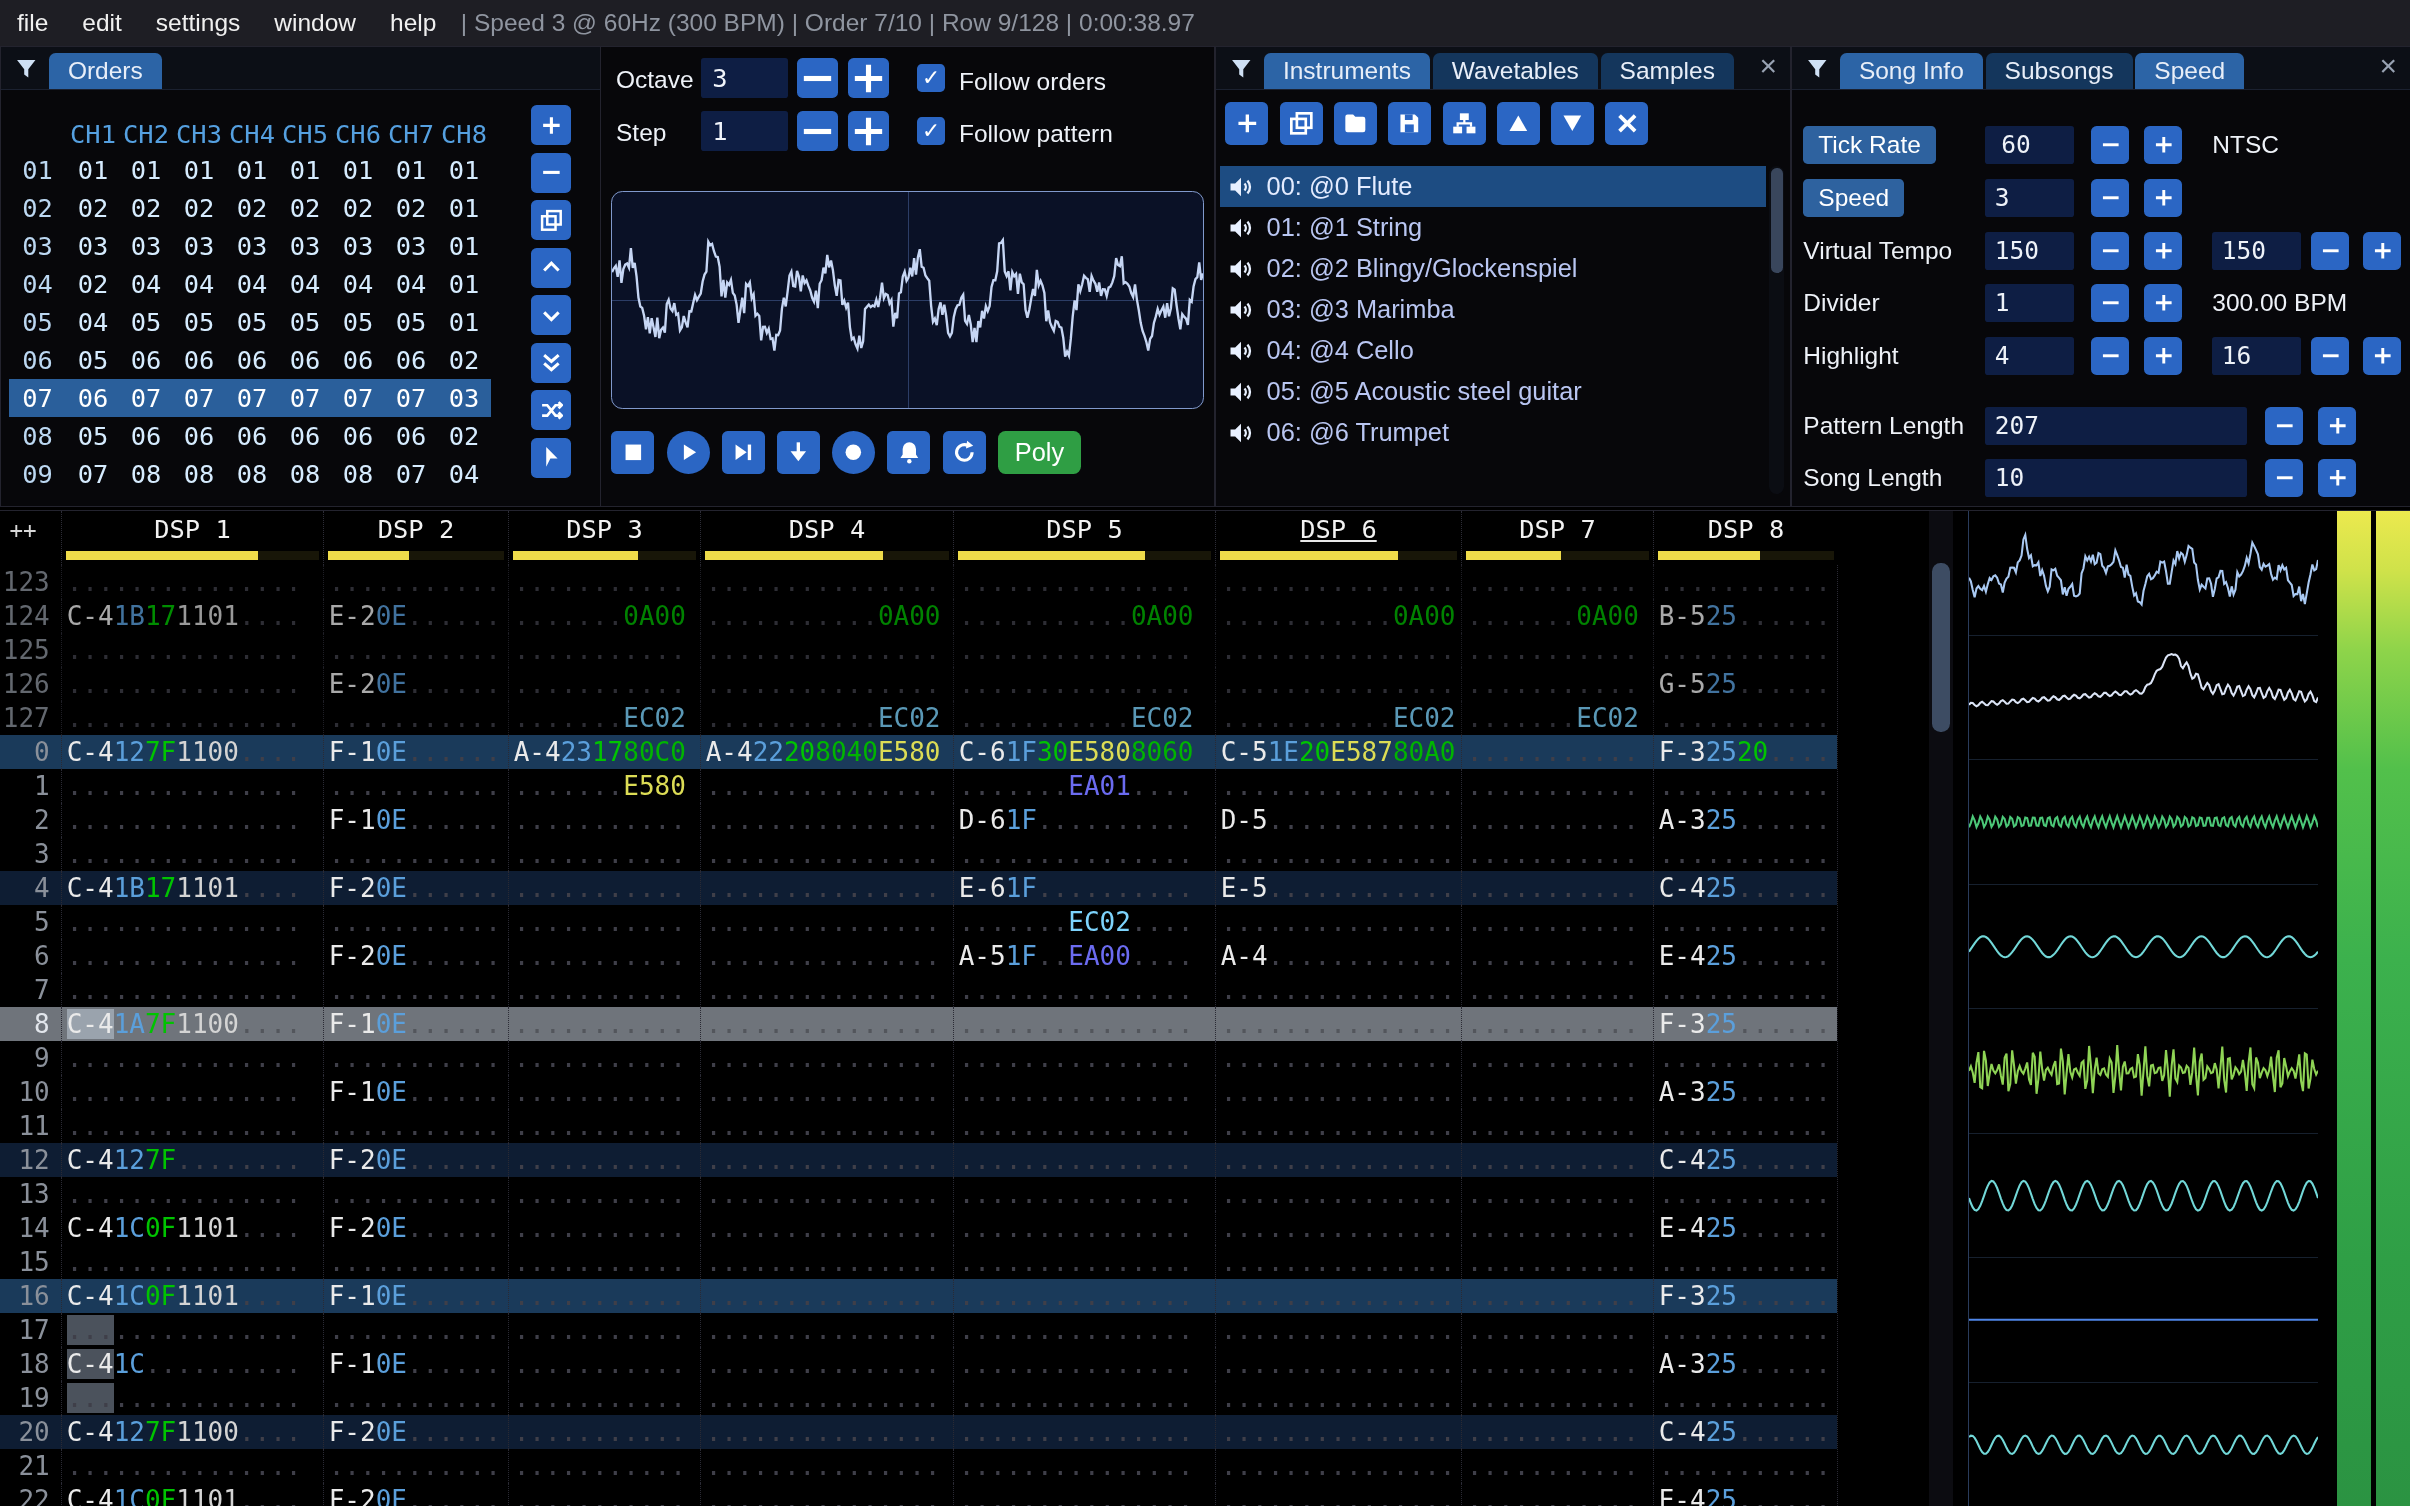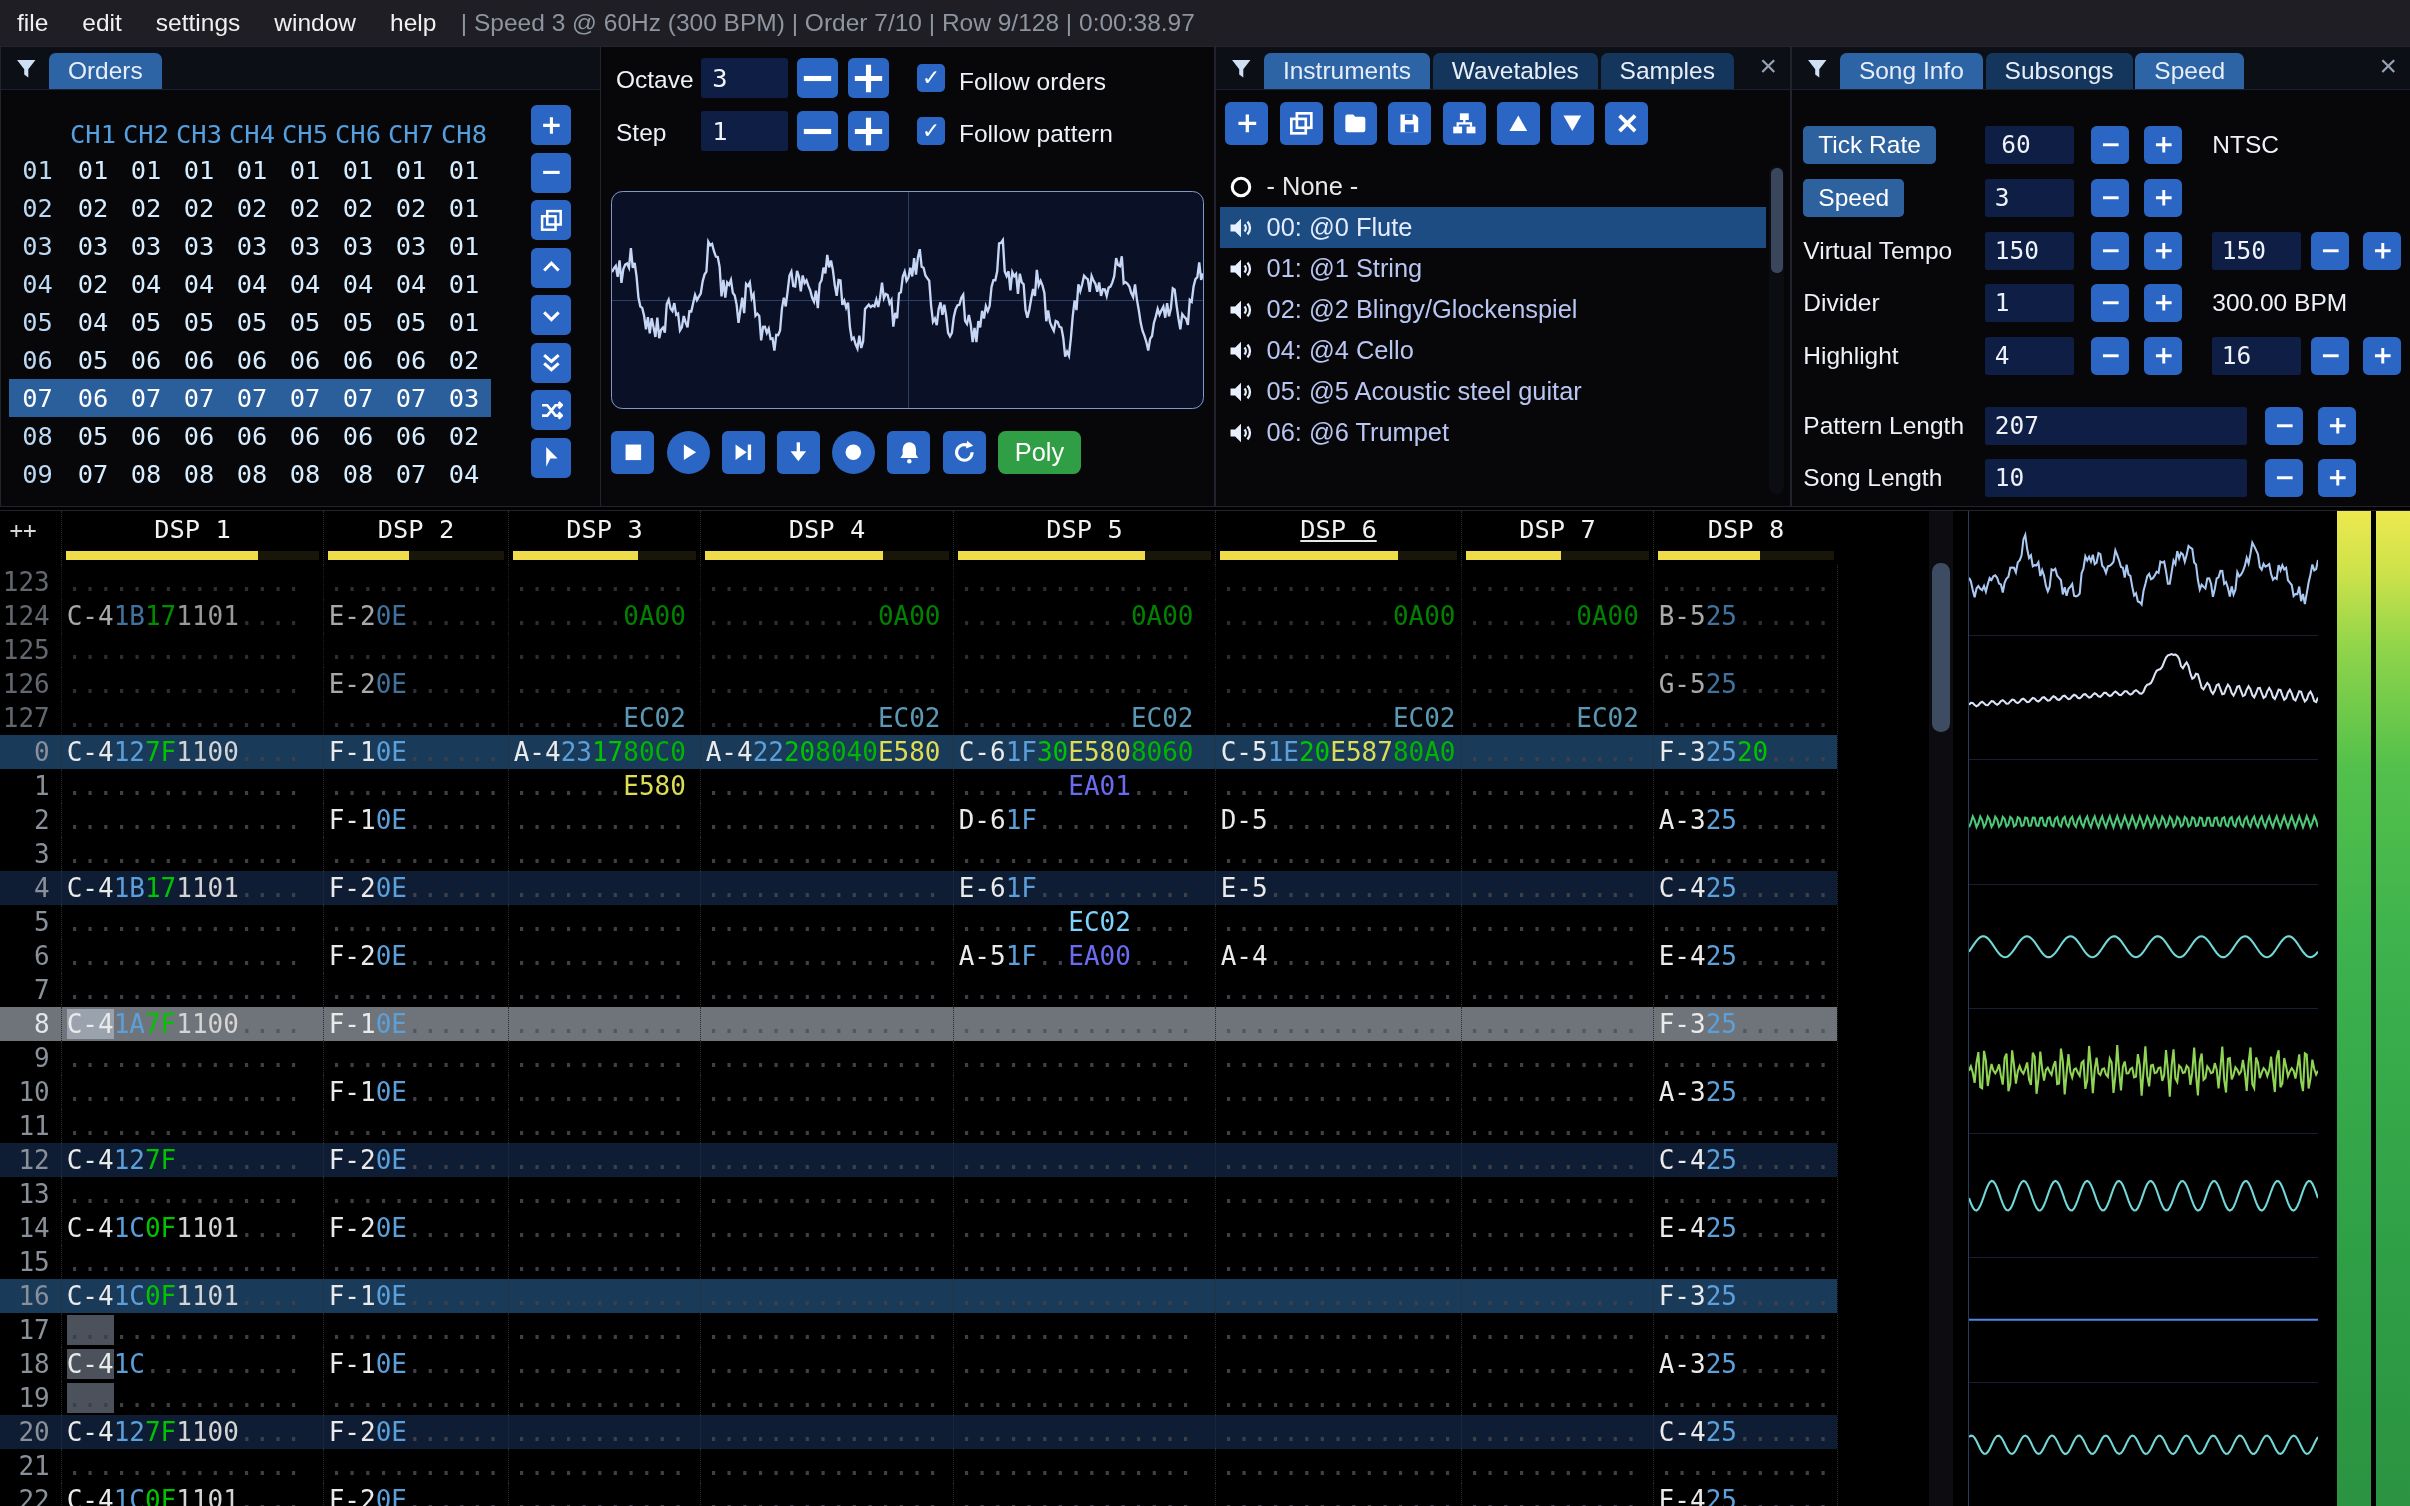--- a/index.html
+++ b/index.html
@@ -495,28 +495,20 @@
       </div>
       <div class="btn b46">
         <span class="ic">
           <svg viewBox="0 0 24 24">
             <path d="M5 5l14 14M19 5L5 19" stroke="#fff" stroke-width="3.4" fill="none"></path>
           </svg>
         </span>
       </div>
     </div>
   <div id="instrument-list">
-      <div class="iitem">
-        <span class="ic">
-          <svg viewBox="0 0 24 24">
-            <circle cx="12" cy="12" r="7.5" stroke="#fff" stroke-width="2.6" fill="none"></circle>
-          </svg>
-        </span>
-        <span class="ilabel none">- None -</span>
-      </div>
       <div class="iitem isel">
         <span class="ic">
           <svg viewBox="0 0 24 24">
             <path d="M3 9v6h4l5 5V4L7 9z" fill="#e8f0ff"></path>
             <path d="M15 9a4.5 4.5 0 010 6M17.5 6.5a8 8 0 010 11" stroke="#e8f0ff" stroke-width="2" fill="none"></path>
           </svg>
         </span>
         <span class="ilabel">00: @0 Flute</span>
       </div>
       <div class="iitem">
@@ -529,20 +521,29 @@
         <span class="ilabel">01: @1 String</span>
       </div>
       <div class="iitem">
         <span class="ic">
           <svg viewBox="0 0 24 24">
             <path d="M3 9v6h4l5 5V4L7 9z" fill="#e8f0ff"></path>
             <path d="M15 9a4.5 4.5 0 010 6M17.5 6.5a8 8 0 010 11" stroke="#e8f0ff" stroke-width="2" fill="none"></path>
           </svg>
         </span>
         <span class="ilabel">02: @2 Blingy/Glockenspiel</span>
+      </div>
+      <div class="iitem">
+        <span class="ic">
+          <svg viewBox="0 0 24 24">
+            <path d="M3 9v6h4l5 5V4L7 9z" fill="#e8f0ff"></path>
+            <path d="M15 9a4.5 4.5 0 010 6M17.5 6.5a8 8 0 010 11" stroke="#e8f0ff" stroke-width="2" fill="none"></path>
+          </svg>
+        </span>
+        <span class="ilabel">03: @3 Marimba</span>
       </div>
       <div class="iitem">
         <span class="ic">
           <svg viewBox="0 0 24 24">
             <path d="M3 9v6h4l5 5V4L7 9z" fill="#e8f0ff"></path>
             <path d="M15 9a4.5 4.5 0 010 6M17.5 6.5a8 8 0 010 11" stroke="#e8f0ff" stroke-width="2" fill="none"></path>
           </svg>
         </span>
         <span class="ilabel">04: @4 Cello</span>
       </div>

